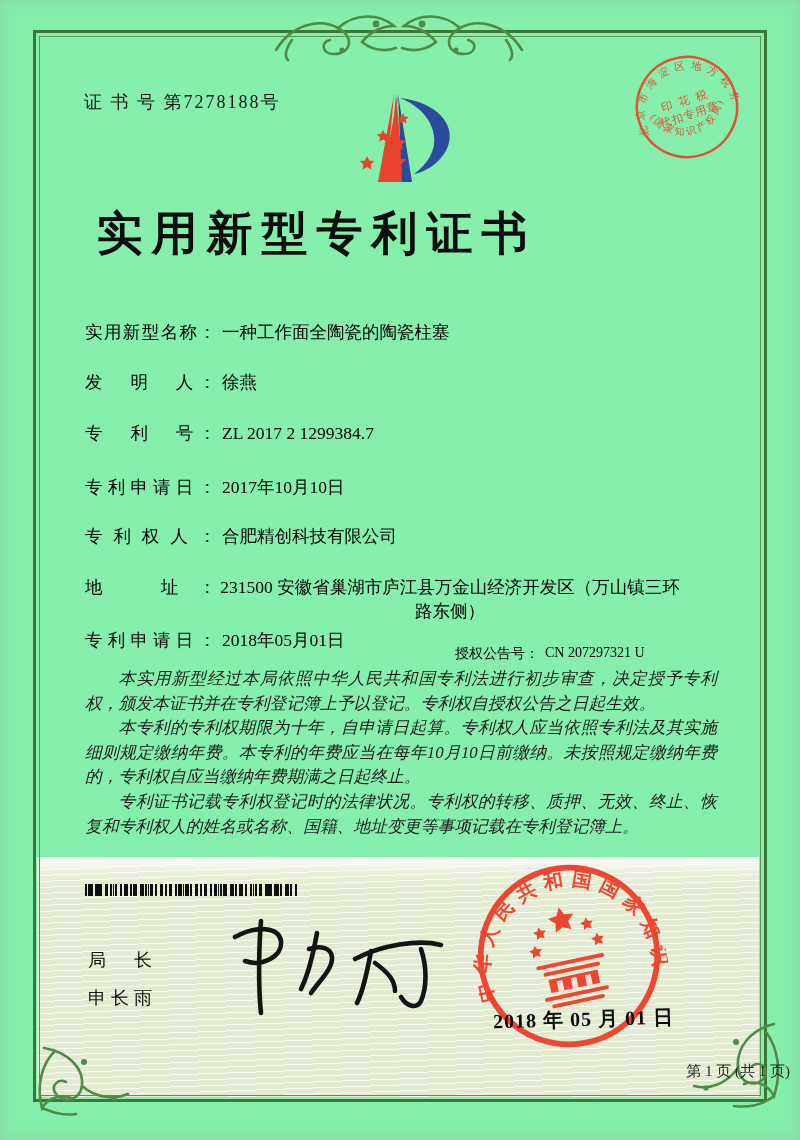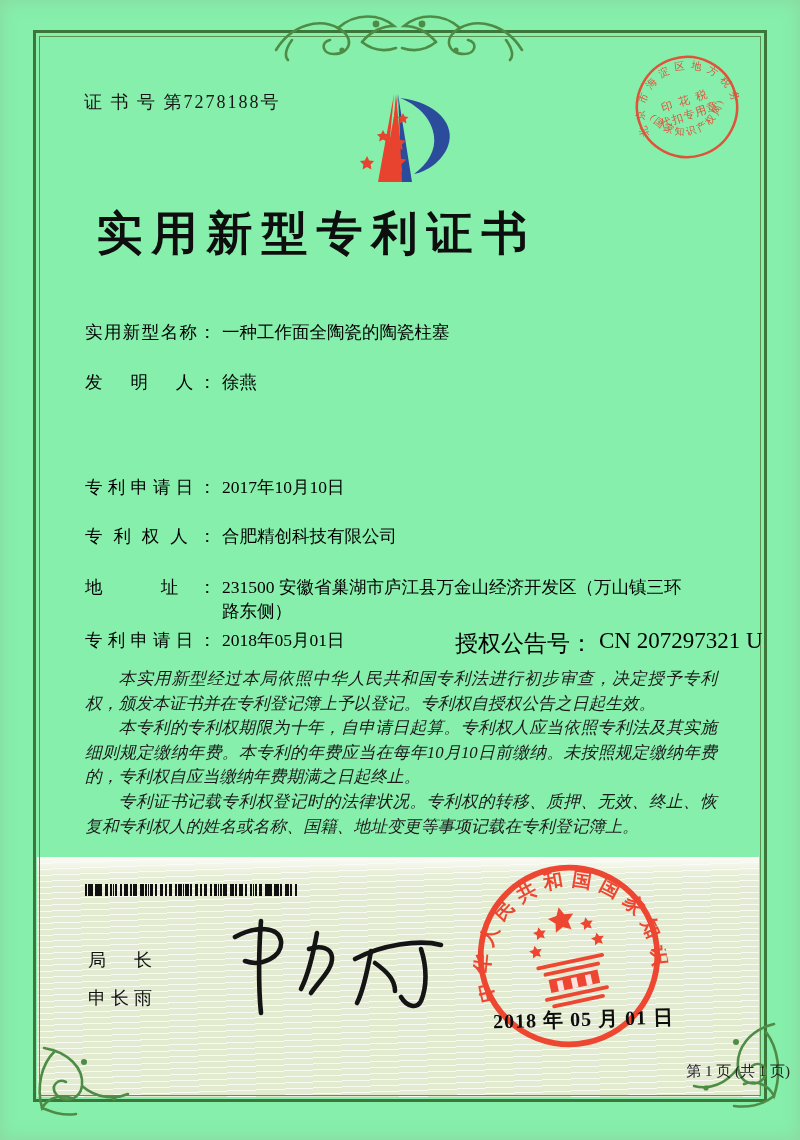--- a/index.html
+++ b/index.html
@@ -18,22 +18,22 @@
   .band::before{content:"";position:absolute;left:0;top:0;right:0;height:16px;
         background:linear-gradient(180deg,#fbfaf6,rgba(251,250,246,0));}
   
   .abs{position:absolute;color:#161616;}
   .certno{left:84px;top:90px;font-size:18px;letter-spacing:2px;}
   .title{left:0;top:203px;width:633px;text-align:center;font-size:46px;font-weight:700;
          letter-spacing:9px;color:#0e0e0e;}
   .row{position:absolute;left:85px;display:flex;font-size:17.5px;line-height:24px;}
   .lab{display:inline-block;width:131px;text-align:justify;text-align-last:justify;white-space:nowrap;}
   .val{margin-left:6px;white-space:pre-wrap;}
-  .val-wrap{margin-left:6px;width:468px;}
-  .row2{position:absolute;left:455px;display:flex;font-size:23px;}
+  .val-wrap{width:468px;text-align:center;}
+  .row2{position:absolute;left:455px;display:flex;font-size:14px;margin-top:17px;}
   .paras{position:absolute;left:85px;top:667px;width:632px;font-size:16.8px;line-height:24.6px;
          color:#1b1b1b;text-align:justify;font-style:italic;}
   .paras p{margin:0;text-indent:2em;}
   
   .barcode{position:absolute;left:85px;top:884px;width:212px;height:12px;
      background:
        repeating-linear-gradient(90deg,#101010 0 2px,transparent 2px 3px,transparent 3px 5px),
        repeating-linear-gradient(90deg,transparent 0 3px,#101010 3px 5px,transparent 5px 9px),
        repeating-linear-gradient(90deg,#101010 0 1px,transparent 1px 7px);}
   .signer{position:absolute;left:88px;top:941px;font-family:"Liberation Sans","DejaVu Sans",sans-serif;
@@ -119,20 +119,24 @@
 
   <div class="abs title">实用新型专利证书</div>
 
   <div class="row" style="top:370px">
     <span class="lab">发　明　人：</span>
     <span class="val">徐燕</span>
   </div>
   <div class="row" style="top:320px">
     <span class="lab">实用新型名称：</span>
     <span class="val">一种工作面全陶瓷的陶瓷柱塞</span>
+  </div>
+  <div class="row" style="top:421px">
+    <span class="lab">专　利　号：</span>
+    <span class="val">ZL 2017 2 1299384.7</span>
   </div>
   <div class="row" style="top:475px">
     <span class="lab">专利申请日：</span>
     <span class="val">2017年10月10日</span>
   </div>
   <div class="row" style="top:524px">
     <span class="lab">专利权人：</span>
     <span class="val">合肥精创科技有限公司</span>
   </div>
   <div class="row" style="top:575px">

